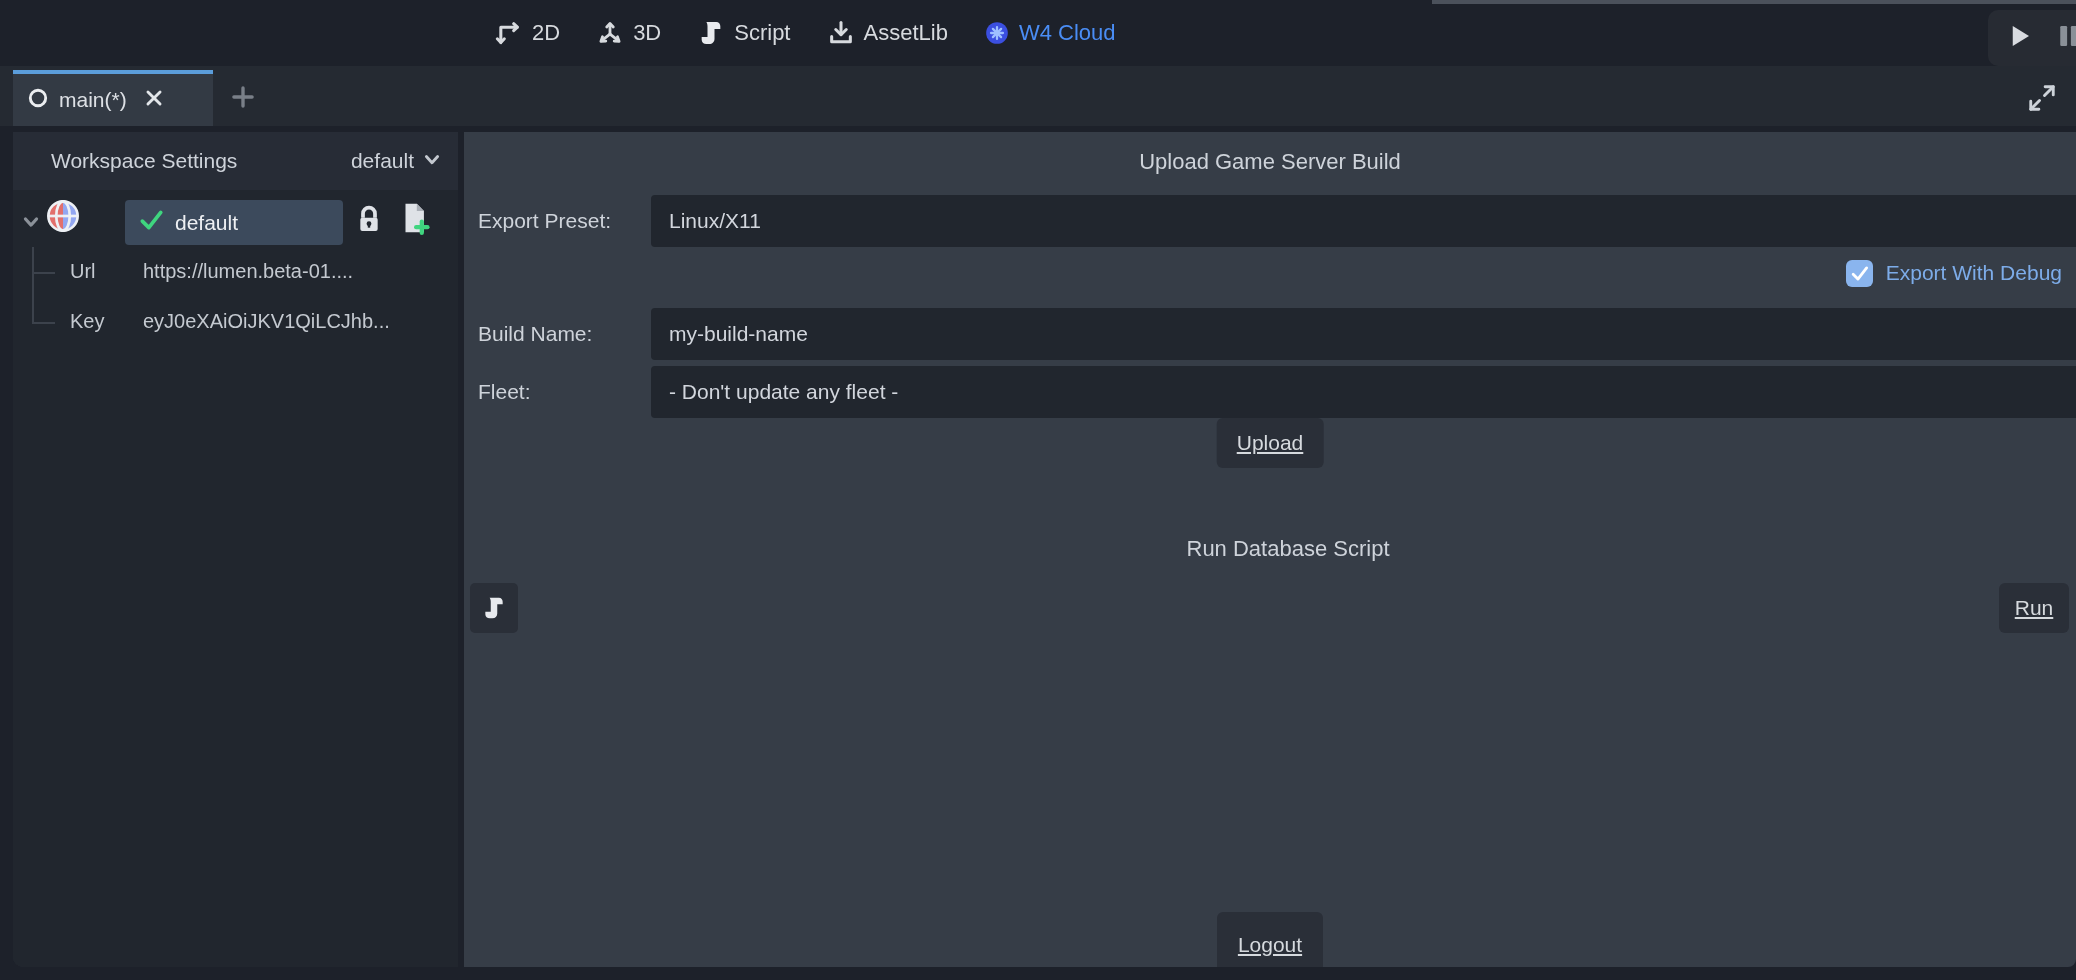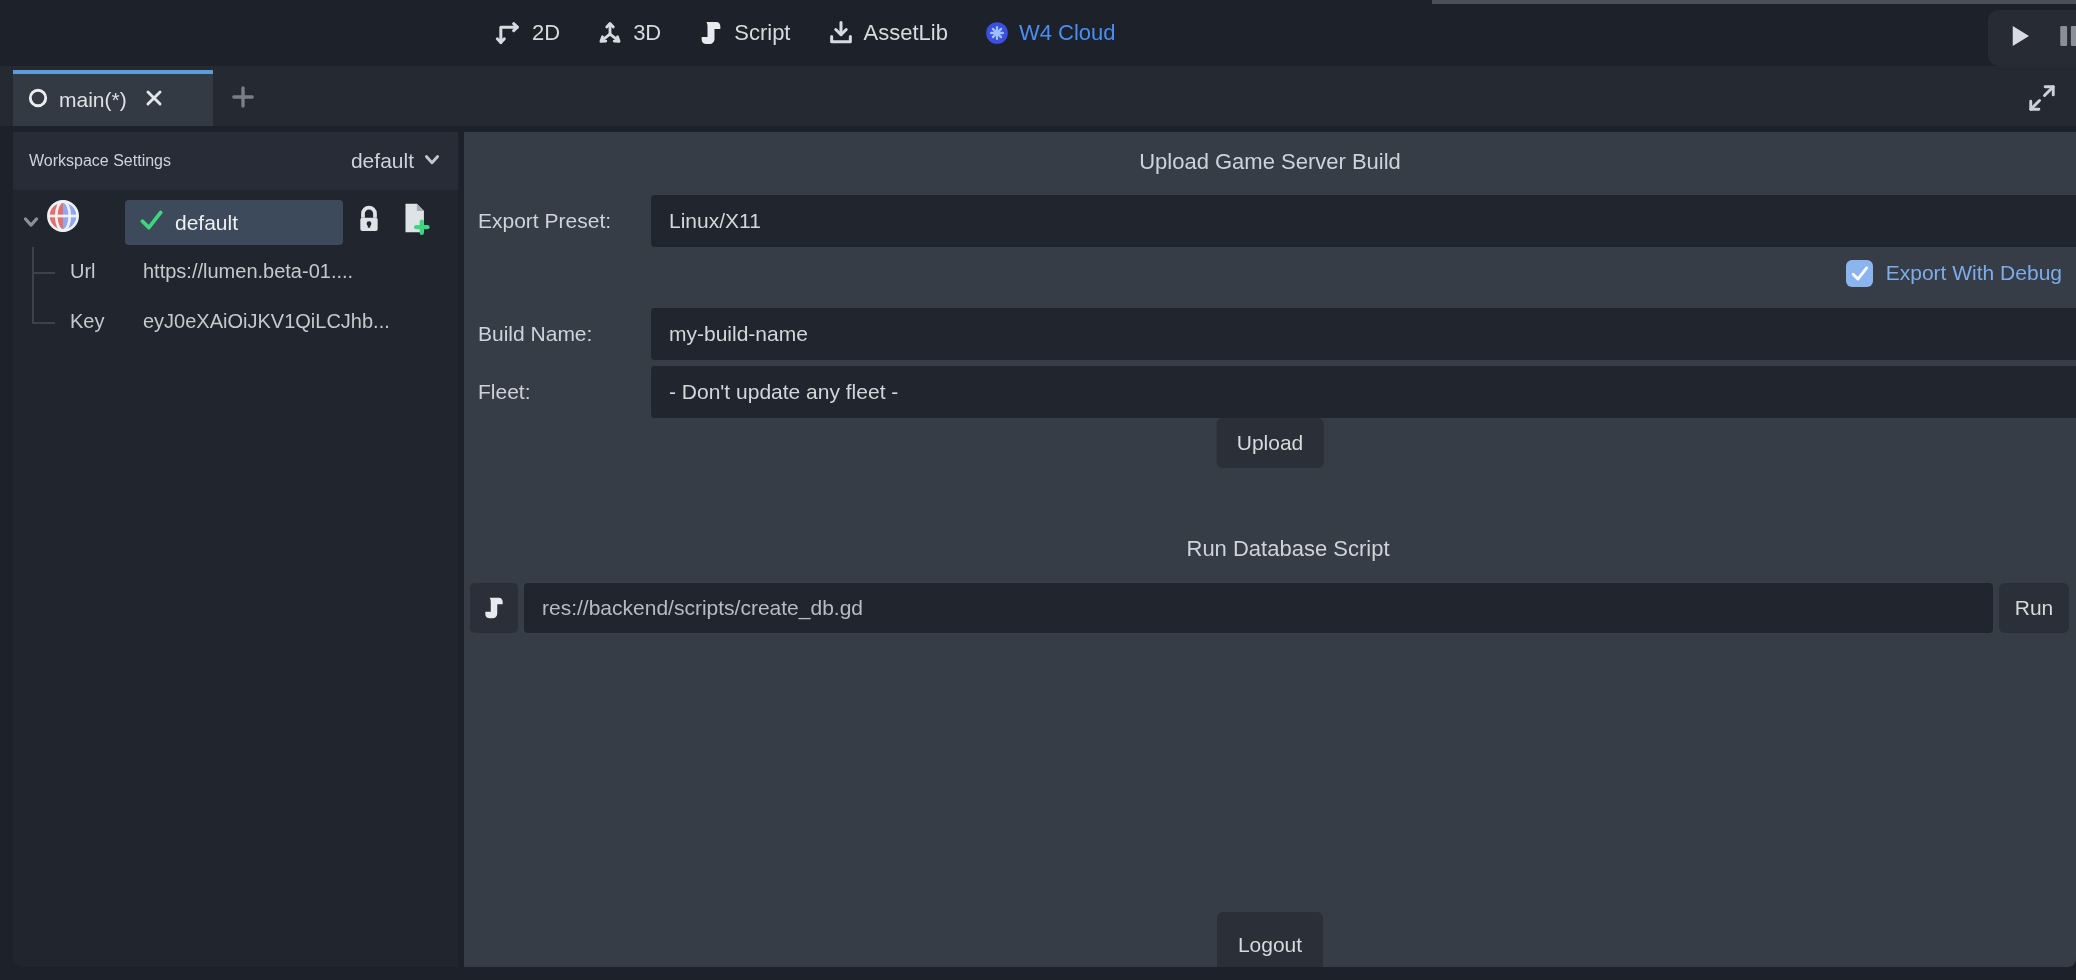--- a/index.html
+++ b/index.html
@@ -22,21 +22,21 @@
              border-top:4px solid #5b9ddb;box-sizing:border-box;display:flex;align-items:center;
              gap:10px;padding:0 14px;}
   .scene-tab .tab-label{font-size:21px;color:#dde0e5;}
   .add-btn{position:absolute;left:228px;top:16px;width:30px;height:30px;display:flex;align-items:center;justify-content:center;}
   .expand-btn{position:absolute;right:18px;top:16px;width:32px;height:32px;display:flex;align-items:center;justify-content:center;}
 
   
   .sidebar{position:absolute;left:13px;top:132px;width:445px;height:835px;background:#272c36;
            border-bottom-left-radius:10px;}
   .sb-header{height:58px;display:flex;align-items:center;justify-content:space-between;padding:0 16px;}
-  .sb-title{font-size:16px;color:#ced3da;}
+  .sb-title{font-size:21px;color:#ced3da;margin-left:22px;}
   .sb-select{display:flex;align-items:center;gap:8px;font-size:21px;color:#ced3da;}
   .tree{position:absolute;left:0;top:58px;right:0;bottom:0;background:#21262e;border-bottom-left-radius:10px;}
   .caret{position:absolute;left:8px;top:22px;}
   .globe{position:absolute;left:32px;top:8px;}
   .tree-cell{position:absolute;left:112px;top:10px;width:218px;height:45px;background:#3c4a5c;border-radius:4px;
              display:flex;align-items:center;gap:11px;padding:0 13px;box-sizing:border-box;
              font-size:21px;color:#eef0f3;}
   .lock-btn{position:absolute;left:340px;top:13px;}
   .addscript-btn{position:absolute;left:384px;top:11px;}
   .tline{position:absolute;background:#3c424c;}
@@ -48,21 +48,21 @@
               border-bottom-right-radius:8px;}
   .panel-title{position:absolute;left:0;width:100%;text-align:center;font-size:22px;color:#ced3da;margin:0;font-weight:400;}
   .row-label{position:absolute;left:14px;font-size:21px;color:#ced3da;line-height:52px;}
   .field{position:absolute;left:187px;width:1585px;height:52px;background:#21262e;border-radius:4px;
          box-sizing:border-box;display:flex;align-items:center;padding:0 18px;font-size:21px;color:#d2d6dd;}
   .field .chev{position:absolute;right:14px;top:16px;}
   .debug-row{position:absolute;top:124px;right:14px;height:34px;display:flex;align-items:center;gap:13px;}
   .checkbox{width:27px;height:27px;background:#8ab5ee;border-radius:6px;display:flex;align-items:center;justify-content:center;}
   .debug-label{font-size:21px;color:#7dace9;}
   .btn{position:absolute;background:#2a2f38;border:none;border-radius:6px;font-size:21px;color:#d6dade;
-       font-family:inherit;display:flex;align-items:center;justify-content:center;}
+       font-family:inherit;display:flex;align-items:center;justify-content:center;text-decoration:underline;}
   .upload-btn{top:286px;left:50%;transform:translateX(-50%);min-width:106px;height:50px;padding:0 20px;}
   .logout-btn{top:780px;left:50%;transform:translateX(-50%);min-width:106px;height:66px;padding:0 20px;}
   .run-btn{top:451px;left:1535px;width:70px;height:50px;}
   .script-icon-btn{position:absolute;top:451px;left:6px;width:48px;height:50px;background:#2a2f38;
                    border-radius:5px;display:flex;align-items:center;justify-content:center;}
   .script-input{position:absolute;top:451px;left:60px;width:1469px;height:50px;background:#21262e;border-radius:4px;
                 box-sizing:border-box;display:flex;align-items:center;padding:0 18px;font-size:21px;color:#b6bcc4;}
 
   .bottom-strip{position:absolute;left:0;top:967px;width:100%;height:13px;background:#1d212a;}
 </style>
@@ -299,22 +299,19 @@
 
     <button class="btn upload-btn">Upload</button>
 
     <h2 class="panel-title" style="top:404px;padding-left:18px;">Run Database Script</h2>
 
     <div class="script-icon-btn">
       <svg width="26" height="26" viewBox="0 0 24 24">
           <path fill="#e8eaee" d="M8 2.5 h8.5 c2.2 0 3.5 1.6 3.5 3.8 v2.2 h-5 V17 c0 2.8 -1.8 4.5 -4.5 4.5 H8 c-2.2 0 -4 -1.5 -4 -3.8 v-2.2 h5 V6.3 C9 4.6 8.6 3.3 8 2.5 z"></path>
         </svg>
     </div>
-    <div class="script-input">
-      <span>res://backend/scripts/create_db.gd</span>
-    </div>
     <button class="btn run-btn">Run</button>
 
     <button class="btn logout-btn">Logout</button>
   </main>
 
   <div class="bottom-strip"></div>
 </div>
 
 </body></html>

